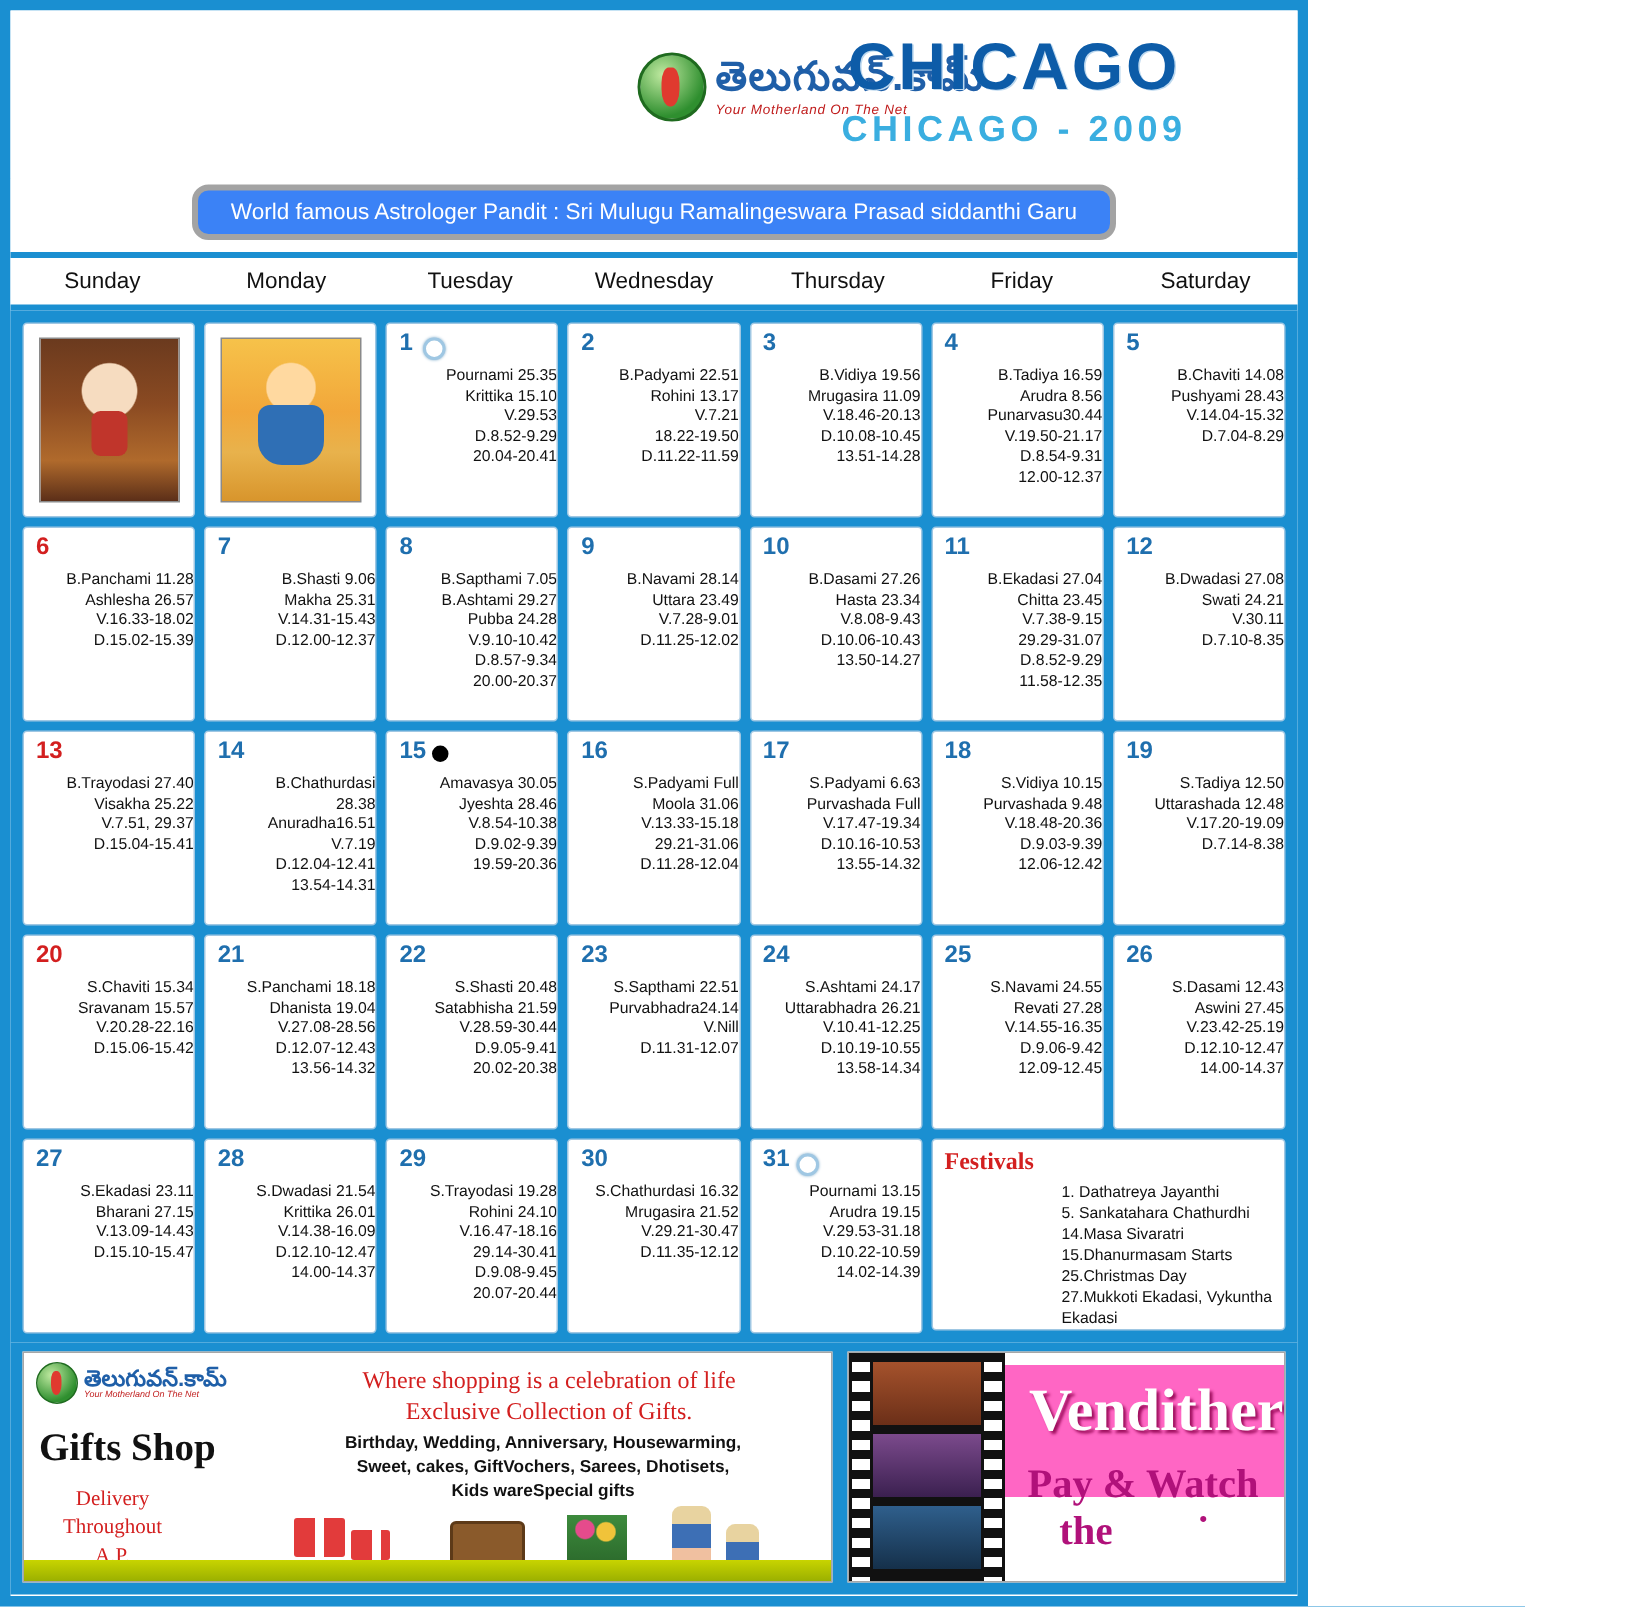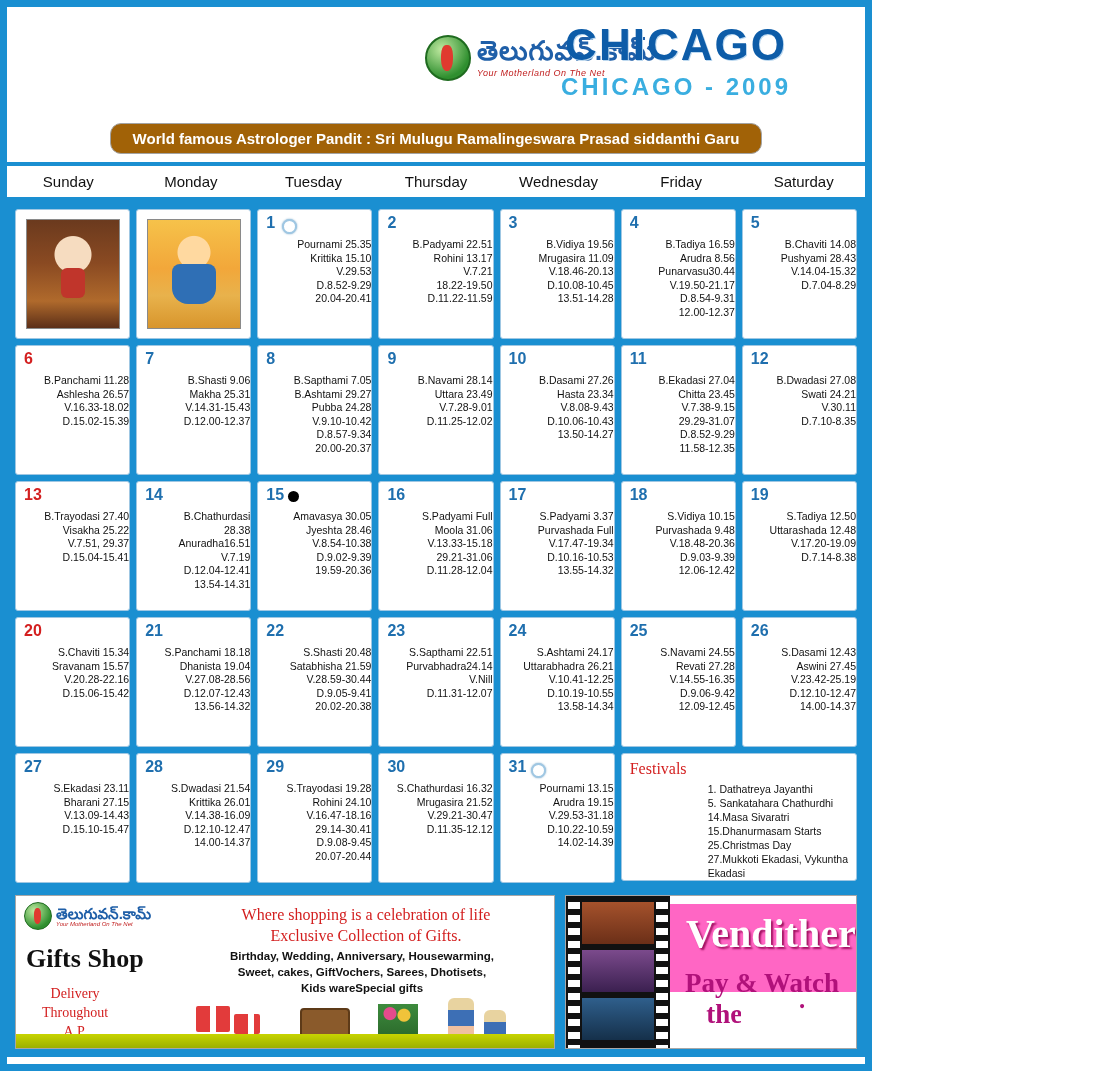--- a/index.html
+++ b/index.html
@@ -52,22 +52,22 @@
   .month-city{
     font-size:24px;font-weight:bold;color:#3aaee0;letter-spacing:3px;
     margin-top:6px;
   }
   
   .astro-bar{
     margin:0 0 0 0;background:#ffffff;padding:4px 0 8px 0;
     display:flex;justify-content:center;
   }
   .astro-pill{
-    background:#a16207;color:#ffffff;font-weight:bold;font-size:15px;
-    border-radius:11px;padding:6px 22px;border:1px solid #a3a3a3;
+    background:#3b82f6;color:#ffffff;font-weight:normal;font-size:15px;
+    border-radius:11px;padding:6px 22px;border:4px solid #a3a3a3;
     white-space:nowrap;
   }
   
   .weekdays{
     display:grid;grid-template-columns:repeat(7,1fr);
     background:#ffffff;border-top:4px solid #1a8fd1;border-bottom:4px solid #1a8fd1;
   }
   .weekday{
     text-align:center;font-size:15px;color:#111;padding:7px 0;
   }
@@ -120,21 +120,21 @@
   .pic-vishnu:after{
     content:"";position:absolute;left:24px;top:44px;width:44px;height:40px;
     background:#2f6fb5;border-radius:8px 8px 16px 16px;
   }
   
   .fest-cell{
     grid-column:span 2;background:#ffffff;border:1px solid #9fc7e3;border-radius:3px;
     height:128px;padding:6px 8px;box-sizing:border-box;position:relative;overflow:hidden;
   }
   .fest-title{
-    color:#d31f1f;font-weight:normal;font-size:16px;font-family:"Liberation Serif",serif;
+    color:#d31f1f;font-weight:bold;font-size:16px;font-family:"Liberation Serif",serif;
     margin-bottom:4px;
   }
   .fest-list{font-size:10.5px;line-height:14px;color:#111;padding-left:78px;}
   .fest-list div{white-space:nowrap;}
   
   .ads{
     display:flex;gap:10px;padding:6px 8px 8px 8px;background:#1a8fd1;
   }
   .ad-left{
     width:538px;height:152px;background:#ffffff;border:1px solid #a7a7a7;
@@ -229,22 +229,22 @@
   </div>
 
   <div class="astro-bar">
     <div class="astro-pill">World famous Astrologer Pandit :   Sri Mulugu Ramalingeswara Prasad siddanthi Garu</div>
   </div>
 
   <div class="weekdays">
     <div class="weekday">Sunday</div>
     <div class="weekday">Monday</div>
     <div class="weekday">Tuesday</div>
+    <div class="weekday">Wednesday</div>
     <div class="weekday">Thursday</div>
-    <div class="weekday">Wednesday</div>
     <div class="weekday">Friday</div>
     <div class="weekday">Saturday</div>
   </div>
 
   <div class="grid-area">
     <div class="grid" id="calendar-grid">
         <div class="cell img-cell">
           <div class="pic pic-jesus"></div>
         </div>
         <div class="cell img-cell">
@@ -406,21 +406,21 @@
             <div>S.Padyami Full</div>
             <div>Moola 31.06</div>
             <div>V.13.33-15.18</div>
             <div>29.21-31.06</div>
             <div>D.11.28-12.04</div>
           </div>
         </div>
         <div class="cell">
           <div class="daynum">17</div>
           <div class="lines">
-            <div>S.Padyami 3.37</div>
+            <div>S.Padyami 6.63</div>
             <div>Purvashada Full</div>
             <div>V.17.47-19.34</div>
             <div>D.10.16-10.53</div>
             <div>13.55-14.32</div>
           </div>
         </div>
         <div class="cell">
           <div class="daynum">18</div>
           <div class="lines">
             <div>S.Vidiya 10.15</div>

